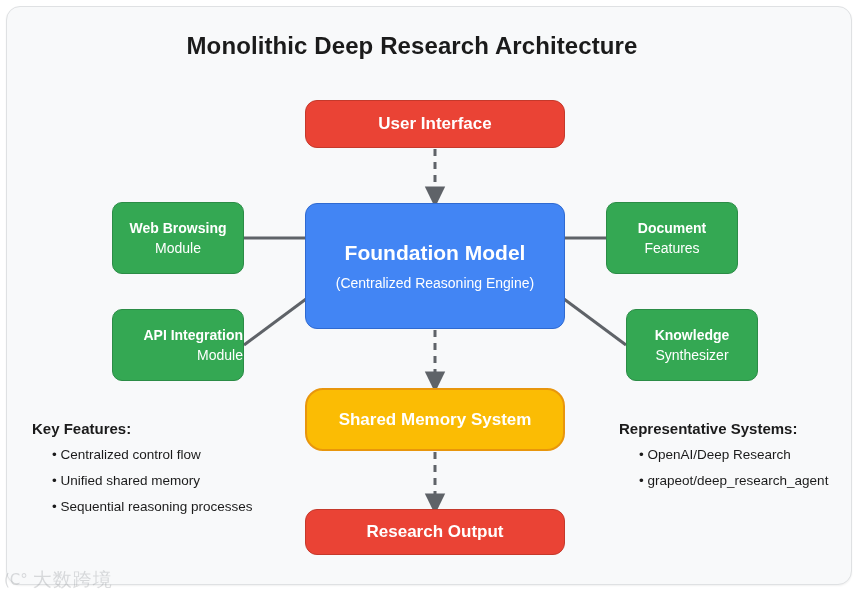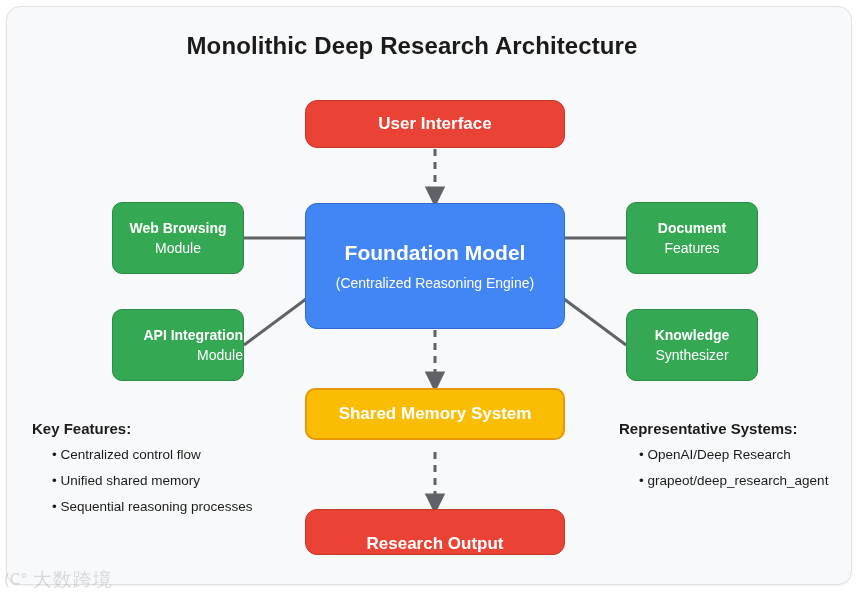--- a/index.html
+++ b/index.html
@@ -43,52 +43,51 @@
   .n-ui{
     left:305px;top:100px;width:260px;height:48px;
     background:#ea4335;border:1px solid #c5392b;
     border-radius:12px;
   }
   .n-ui .l1{font-size:17px;text-align:center;}
   .n-out{
     left:305px;top:509px;width:260px;height:46px;
     background:#ea4335;border:1px solid #c5392b;
     border-radius:12px;
-    justify-content:flex-end;
   }
   .n-out .l1{font-size:17px;}
 
   
   .n-core{
     left:305px;top:203px;width:260px;height:126px;
     background:#4285f4;border:1px solid #2f6ad1;
     border-radius:12px;
   }
   .n-core .l1{font-size:21px;margin-bottom:10px;}
   .n-core .l2{font-size:14px;}
 
   
   .n-mem{
-    left:305px;top:388px;width:260px;height:52px;
+    left:305px;top:388px;width:260px;height:63px;
     background:#fbbc04;border:2px solid #e8960c;
-    border-radius:10px;
+    border-radius:18px;
   }
   .n-mem .l1{font-size:17px;}
 
   
   .n-green{
     width:132px;height:72px;
     background:#34a853;border:1px solid #2b8c46;
     border-radius:10px;
   }
   .n-green .l1{font-size:14px;margin-bottom:4px;}
   .n-green .l2{font-size:14px;}
   .n-web{left:112px;top:202px;}
   .n-api{left:112px;top:309px;align-items:flex-end;}
-  .n-doc{left:626px;top:202px;}
+  .n-doc{left:606px;top:202px;}
   .n-know{left:626px;top:309px;text-align:right;}
 
   
   .legend{position:absolute;color:#1b1b1b;}
   .legend .head{font-size:15px;font-weight:bold;margin-bottom:10px;}
   .legend ul{list-style:none;margin:0;padding:0;}
   .legend li{font-size:13.5px;margin:0 0 11px 20px;white-space:nowrap;}
   .legend li::before{content:"• ";}
   .legend-left{left:32px;top:420px;}
   .legend-right{left:606px;top:420px;margin-left:13px;}

